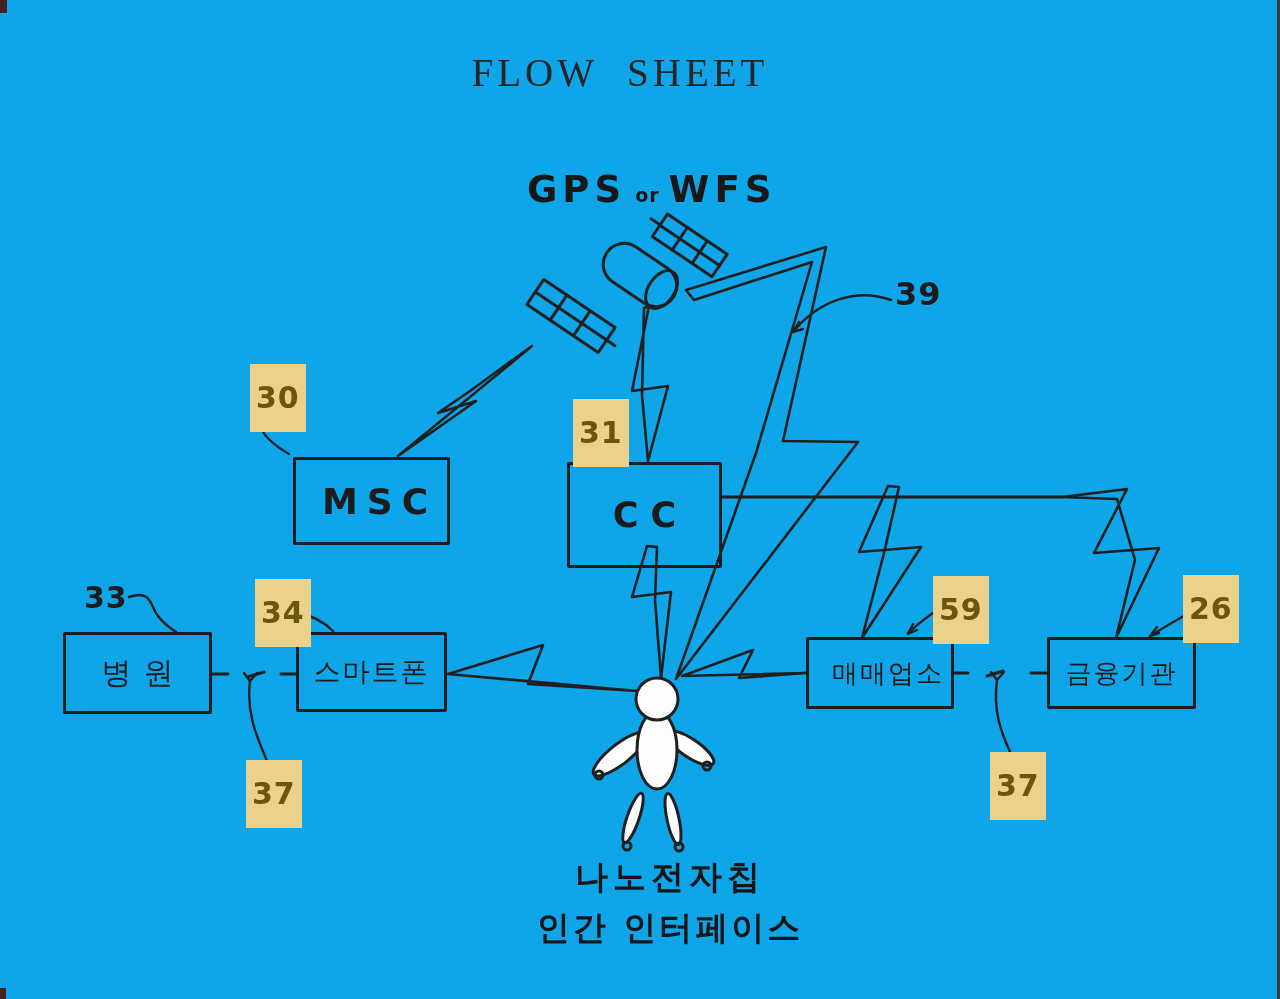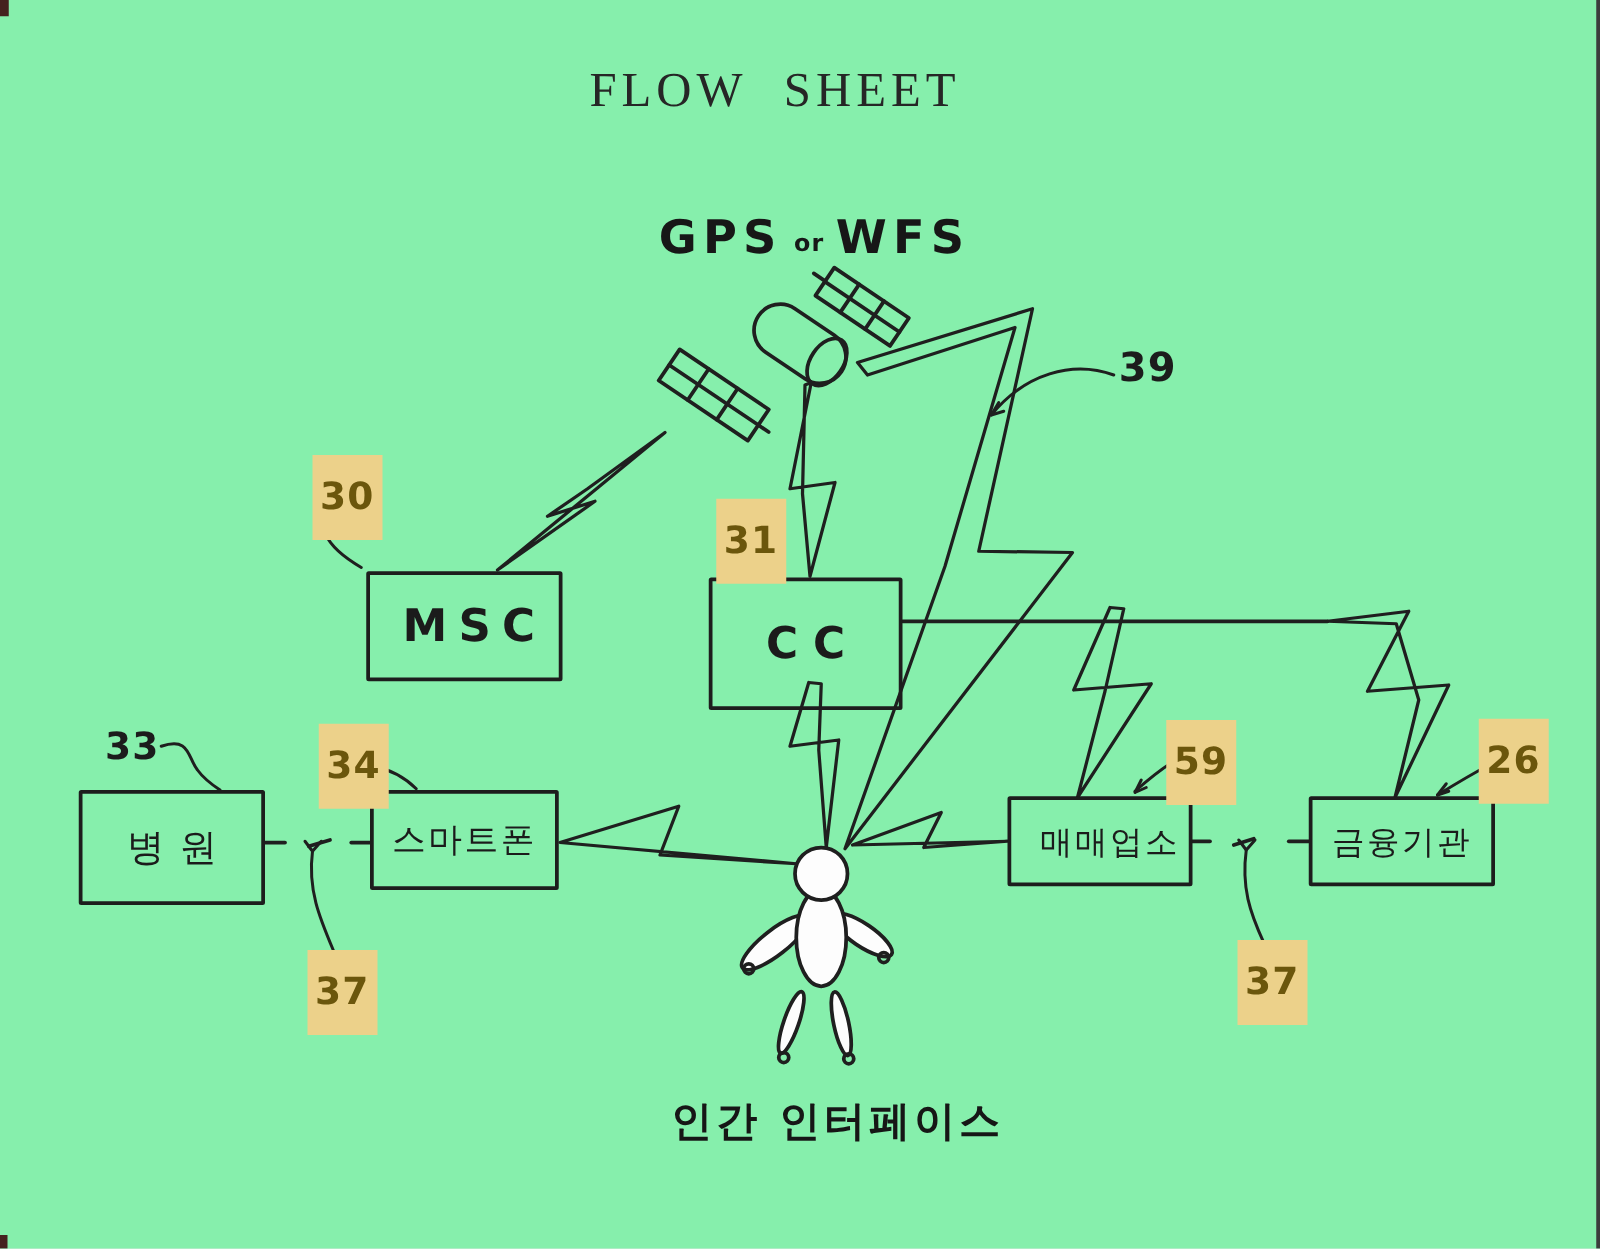--- a/index.html
+++ b/index.html
@@ -1,17 +1,17 @@
 <!DOCTYPE html>
 <html><head>
 <meta charset="utf-8">
 <style>
   html,body{margin:0;padding:0;background:#e9e9e9;}
   .stage{
-    position:relative;width:1280px;height:999px;background:#86efac;
+    position:relative;width:1280px;height:999px;background:#0ea5e9;
     overflow:hidden;font-family:"DejaVu Sans",sans-serif;color:#1d1d1d;
   }
   .abs{position:absolute;}
   .title{
     font-family:"Liberation Serif","DejaVu Serif",serif;
     font-size:39px;letter-spacing:4px;word-spacing:16px;color:#262626;
     width:400px;text-align:center;font-weight:500;
   }
   .satlabel{display:flex;align-items:center;font-weight:bold;color:#171717;}
   .satlabel .big{font-size:37px;letter-spacing:5px;}
@@ -22,21 +22,21 @@
     color:#1b1b1b;border-radius:2px;box-sizing:border-box;
   }
   .node.en{font-weight:600;}
   .ref{
     font-weight:bold;font-size:30px;line-height:1.05;color:#1c1c1c;
     letter-spacing:1px;
   }
   .ref.hl{background:#ecd18a;color:#6b560c;padding:18px 6px;}
   .caption{width:400px;text-align:center;color:#161616;font-weight:600;}
   .caption .c1{font-size:33px;letter-spacing:5px;}
-  .caption .c2{font-size:33px;letter-spacing:3px;margin-top:20px;}
+  .caption .c2{font-size:33px;letter-spacing:3px;margin-top:6px;}
   .edge-line{position:absolute;top:0;right:0;width:3px;height:999px;background:#3c3c3c;}
   .speck{position:absolute;background:#45221f;}
   svg{position:absolute;left:0;top:0;}
   svg *{vector-effect:non-scaling-stroke;}
 </style>
 </head>
 <body>
 
 <div class="stage">
 
@@ -138,21 +138,21 @@
   </div>
 
   <div class="abs node en" style="left:293px;top:457px;width:157px;height:88px;font-size:36px;letter-spacing:9px;padding-left:16px;">
     <span>MSC</span>
   </div>
 
   <div class="abs node en" style="left:567px;top:462px;width:155px;height:106px;font-size:35px;letter-spacing:12px;padding-left:12px;">
     <span>CC</span>
   </div>
 
-  <div class="abs node" style="left:63px;top:632px;width:149px;height:92px;font-size:30px;letter-spacing:12px;padding-left:12px;">
+  <div class="abs node" style="left:63px;top:632px;width:149px;height:82px;font-size:30px;letter-spacing:12px;padding-left:12px;">
     <span>병원</span>
   </div>
 
   <div class="abs node" style="left:296px;top:632px;width:151px;height:80px;font-size:27px;letter-spacing:2px;">
     <span>스마트폰</span>
   </div>
 
   <div class="abs node" style="left:806px;top:637px;width:148px;height:72px;font-size:26px;letter-spacing:2px;padding-left:16px;">
     <span>매매업소</span>
   </div>
@@ -165,19 +165,20 @@
   <div class="abs ref hl" style="left:541px;top:399px;margin-left:32px;">31</div>
   <div class="abs ref" style="left:84px;top:582px;">33</div>
   <div class="abs ref hl" style="left:255px;top:579px;">34</div>
   <div class="abs ref hl" style="left:933px;top:576px;">59</div>
   <div class="abs ref hl" style="left:1183px;top:575px;">26</div>
   <div class="abs ref hl" style="left:246px;top:760px;">37</div>
   <div class="abs ref hl" style="left:990px;top:752px;">37</div>
   <div class="abs ref" style="left:895px;top:278px;font-size:32px;">39</div>
 
   <div class="abs caption" style="left:470px;top:855px;">
+    <div class="c1">나노전자칩</div>
     <div class="c2">인간 인터페이스</div>
   </div>
 
   <div class="edge-line"></div>
   <div class="speck" style="left:0;top:0;width:7px;height:13px;"></div>
   <div class="speck" style="left:0;top:988px;width:6px;height:11px;"></div>
 </div>
 
 </body></html>

